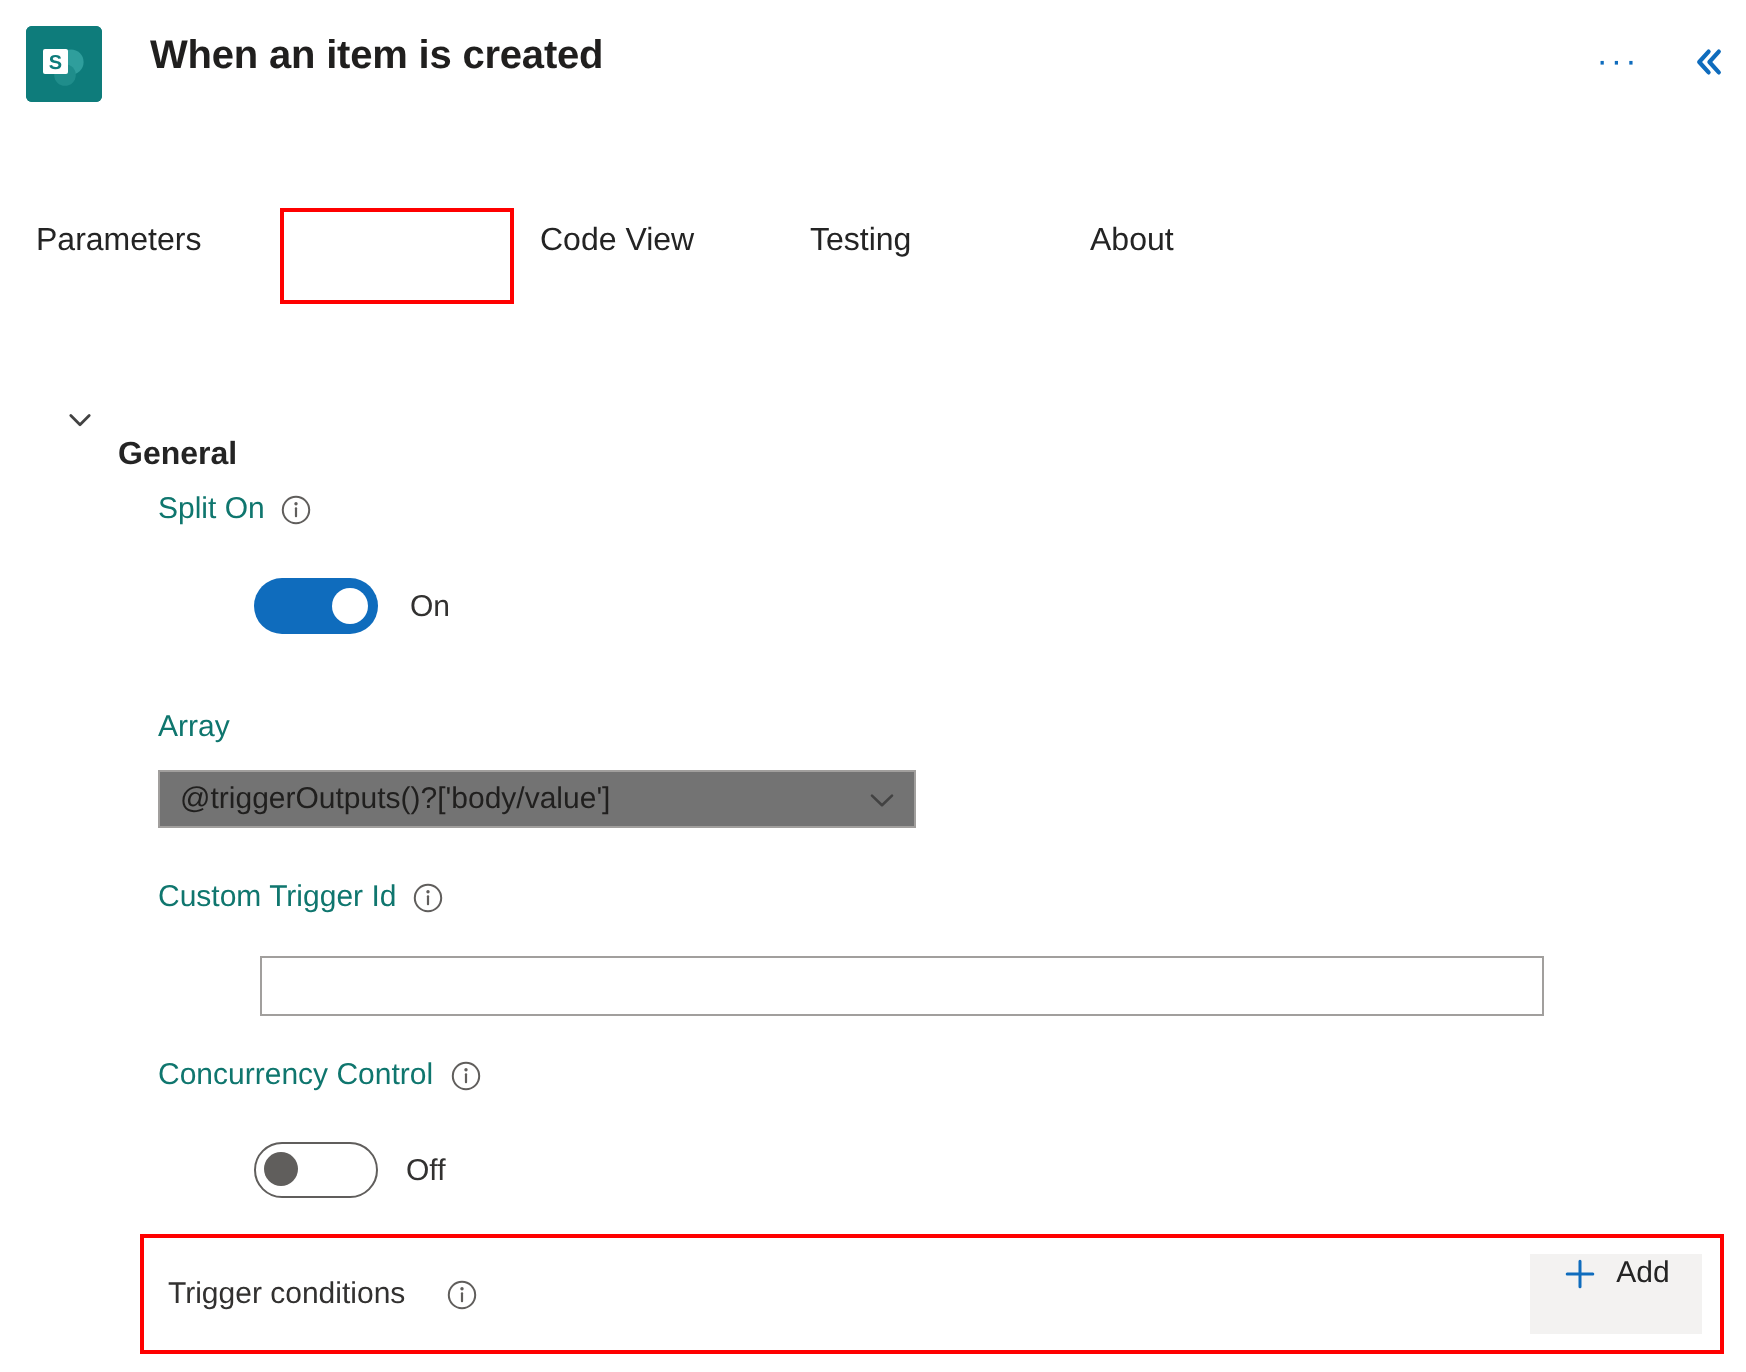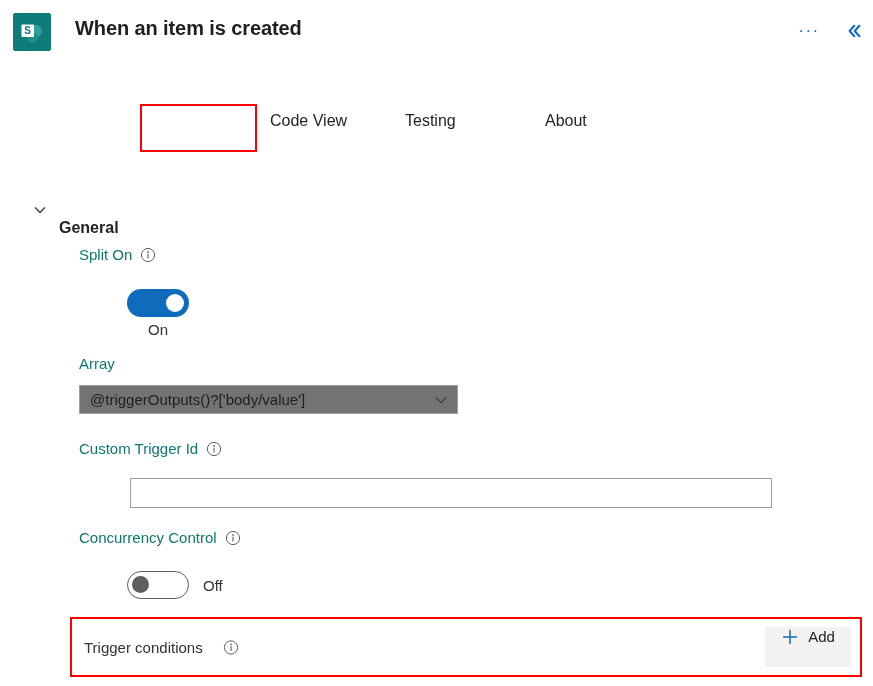--- a/index.html
+++ b/index.html
@@ -147,21 +147,21 @@
     justify-content: center;
     width: 16px; height: 16px;
     cursor: pointer;
   }
 
   
   #splitOn-label { left: 79px; top: 246px; }
   #splitOn-toggle-row {
     position: absolute;
     left: 127px; top: 289px;
-    display: flex; align-items: center; gap: 4px; flex-direction: column;
+    display: flex; align-items: center; gap: 16px;
   }
   .toggle {
     width: 62px; height: 28px;
     border-radius: 14px;
     position: relative;
     cursor: pointer;
     flex: none;
   }
   .toggle.on { background: #0f6cbd; }
   .toggle.on .knob {
@@ -310,20 +310,23 @@
 
   <div id="collapse-button">
     <svg width="18" height="18" viewBox="0 0 18 18" aria-hidden="true">
       <path d="M9.3 3.8 L4.6 9 L9.3 14.2" fill="none" stroke="#0f6cbd" stroke-width="2.1" stroke-linecap="round" stroke-linejoin="round"></path>
       <path d="M14.4 3.8 L9.7 9 L14.4 14.2" fill="none" stroke="#0f6cbd" stroke-width="2.1" stroke-linecap="round" stroke-linejoin="round"></path>
     </svg>
   </div>
 </div>
 
 <div id="tabs">
+  <div class="tab" id="tab-parameters">
+    <span>Parameters</span>
+  </div>
   <div class="tab" id="tab-codeview">
     <span>Code View</span>
   </div>
   <div class="tab" id="tab-testing">
     <span>Testing</span>
   </div>
   <div class="tab" id="tab-about">
     <span>About</span>
   </div>
 </div>

